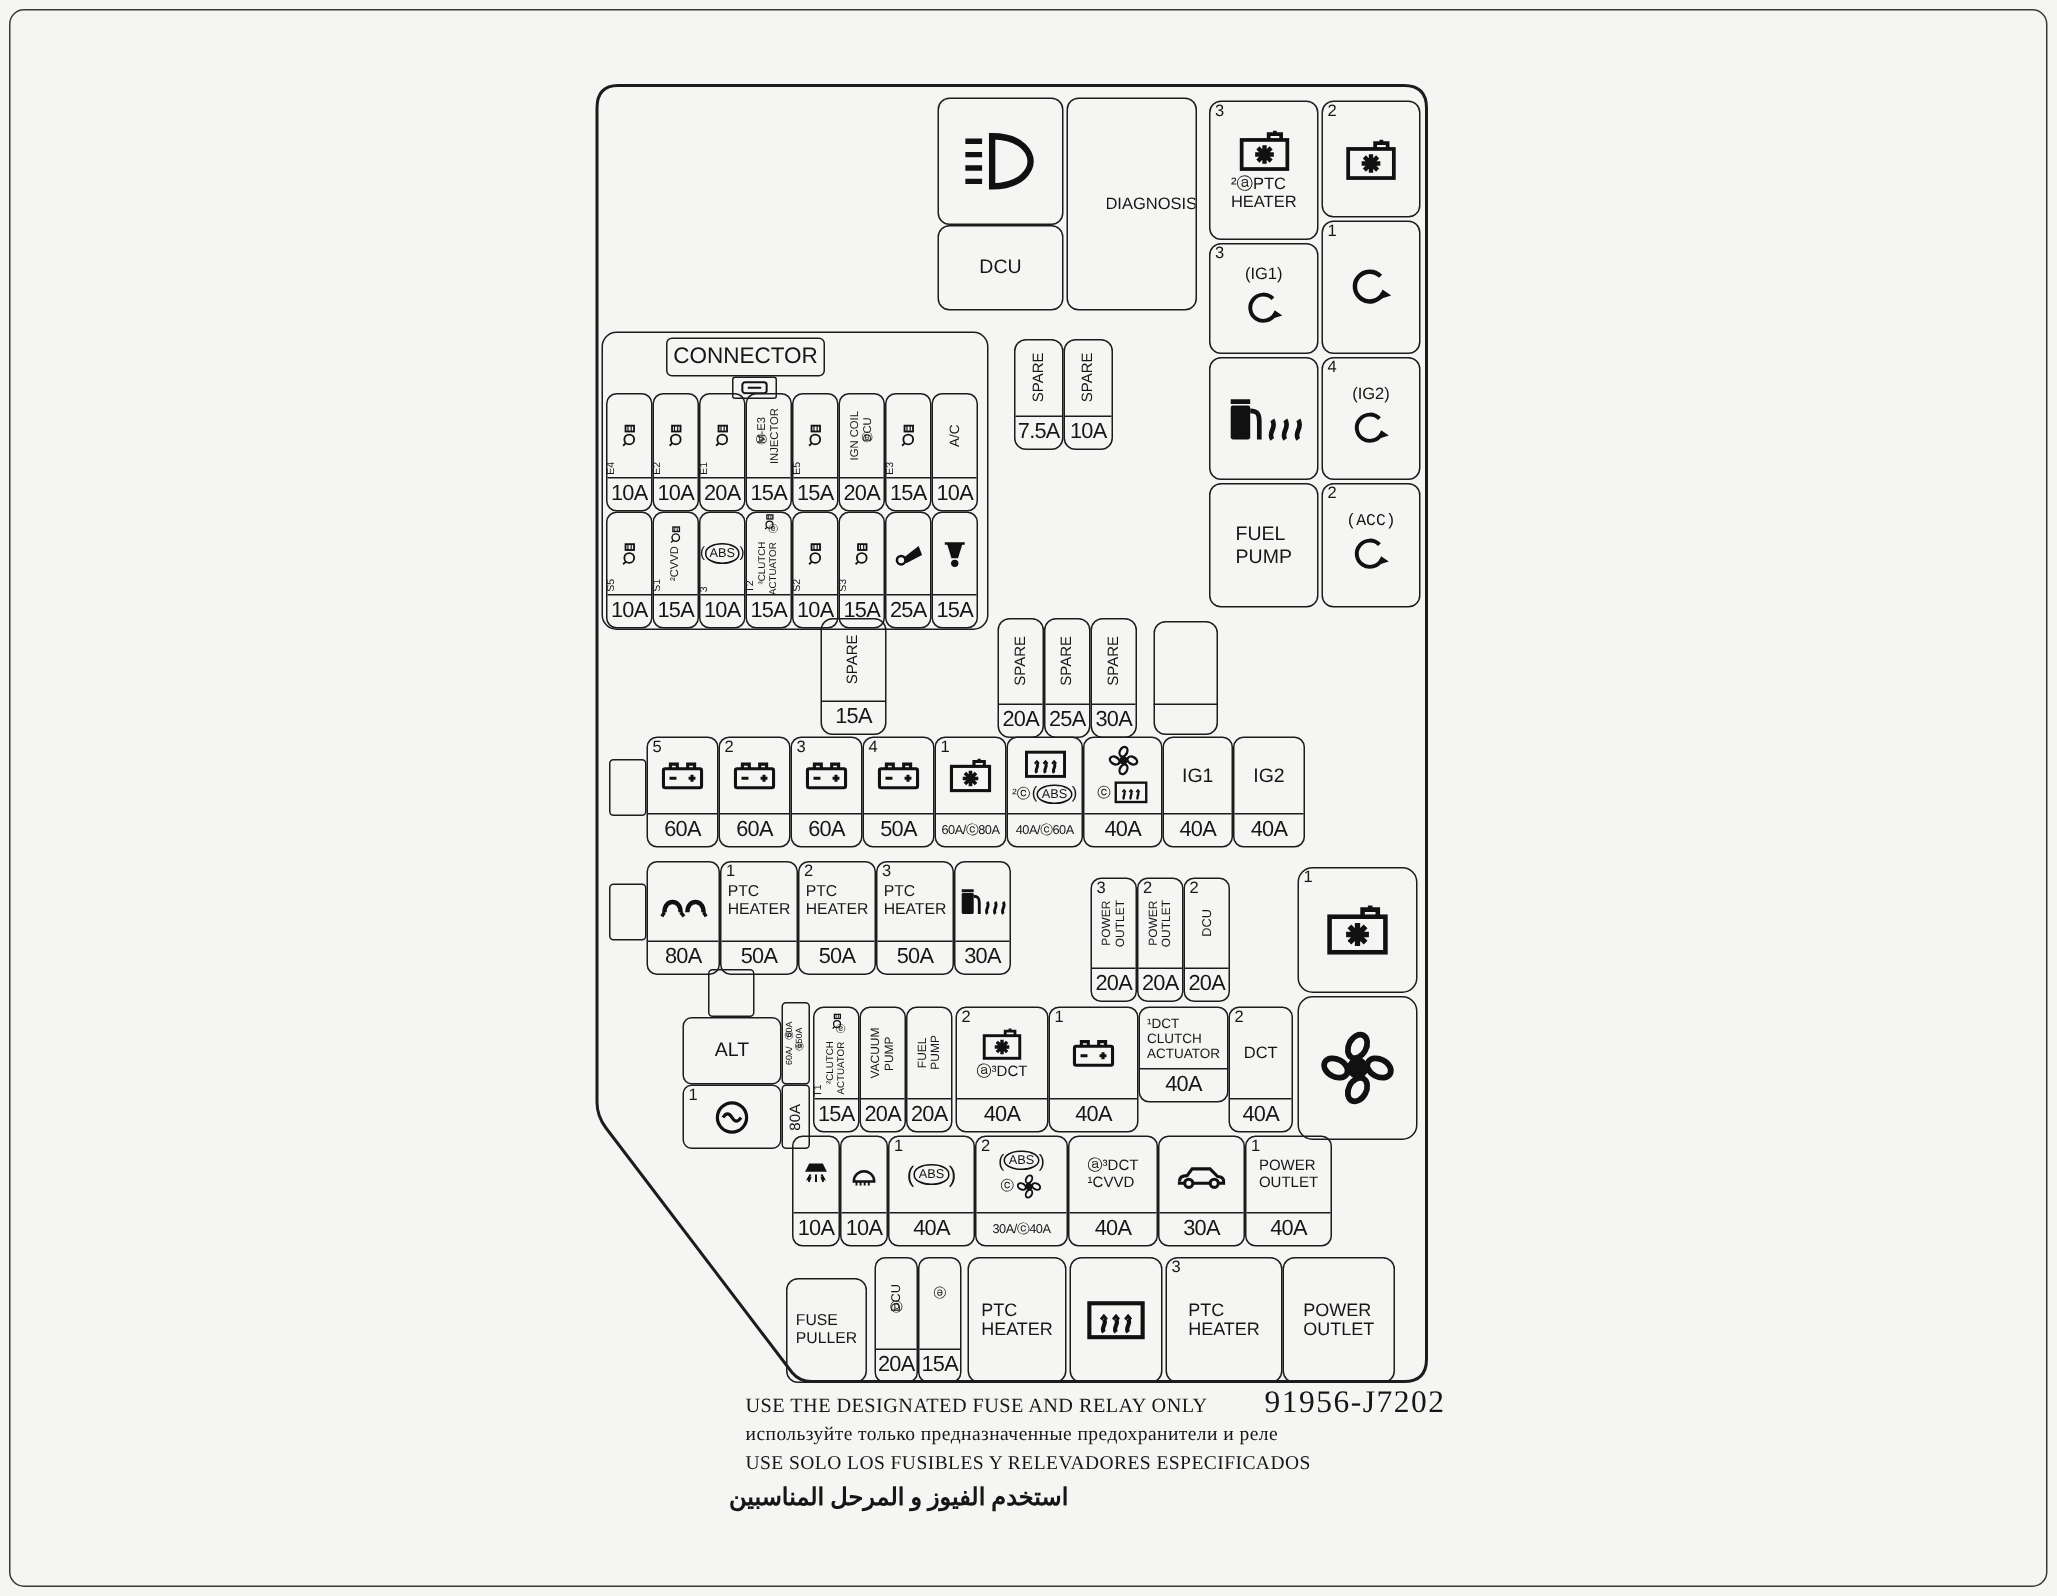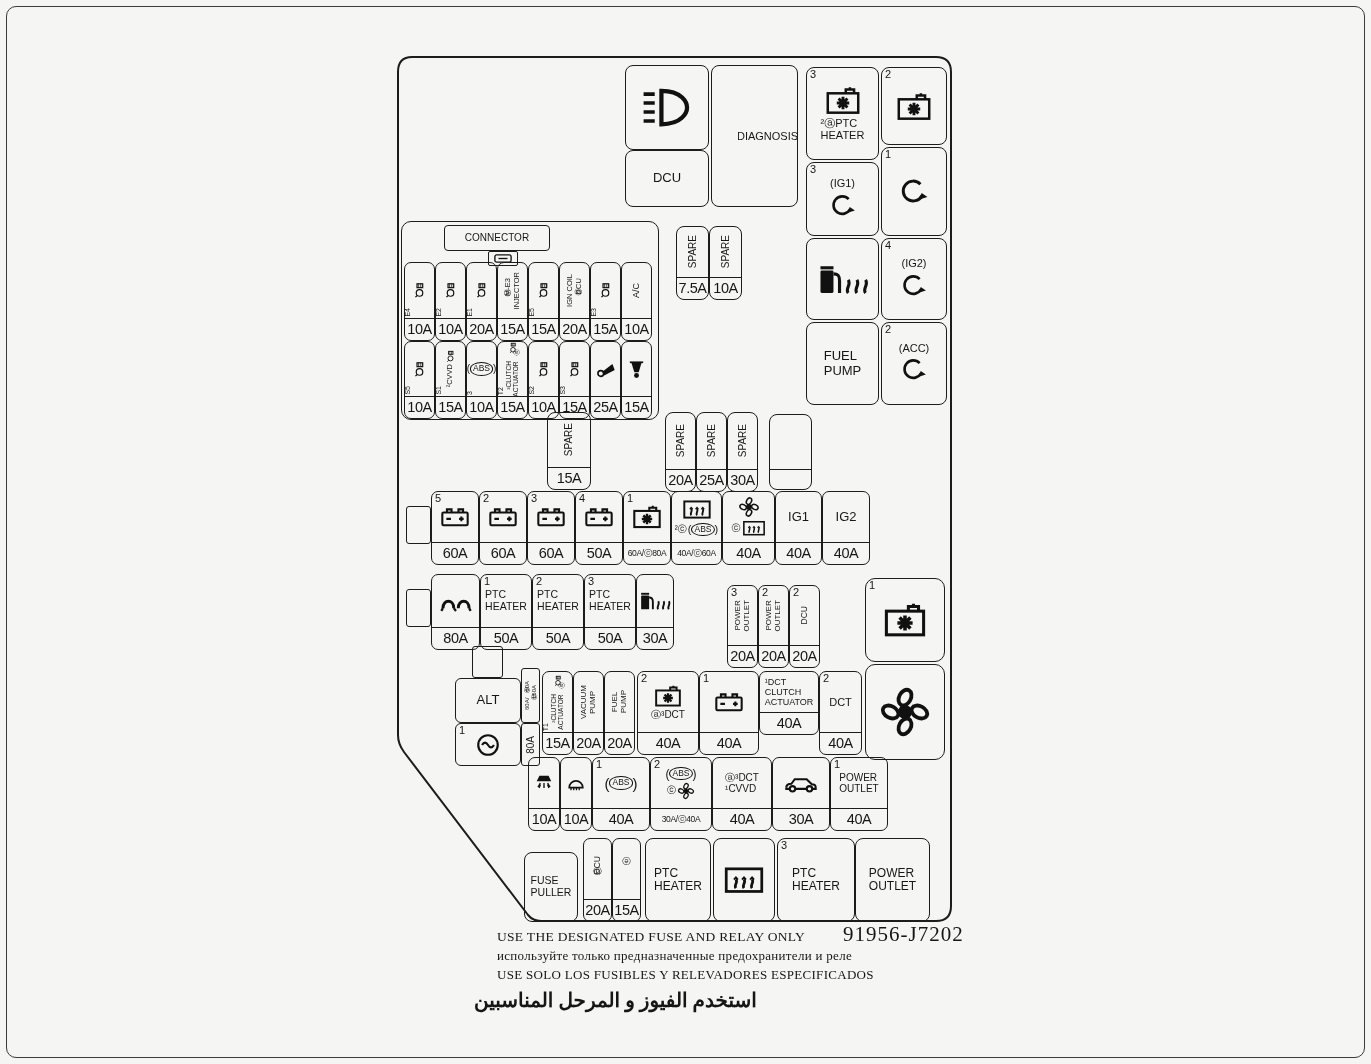--- a/index.html
+++ b/index.html
@@ -145,36 +145,36 @@
         <span class="sup">4</span>
       </div>
       <div class="box" style="left: 806px; top: 322px; width: 73px; height: 83px; border-radius: 8px;">
         <div class="body">
           <span class="tx" style="font-size: 13px;">FUEL
 PUMP</span>
         </div>
       </div>
       <div class="box" style="left: 881px; top: 322px; width: 66px; height: 83px; border-radius: 8px;">
         <div class="body">
-          <span class="tx" style="font-size: 11px;">(ACC)</span>
+          <span class="tx" style="font-size: 11px; font-family: Liberation Mono, monospace;">(ACC)</span>
           <span class="ic">
             <svg viewBox="0 0 24 24" style="width: 30px; height: auto;">
               <path d="M16.5 6.5A7 7 0 1 0 17.6 14.6" fill="none" stroke="#111" stroke-width="2.1"></path>
               <path d="M21.5 15.5l-6.3 2 2.2-4.8z" fill="#111"></path>
             </svg>
           </span>
         </div>
         <span class="sup">2</span>
       </div>
       <div class="box" style="left: 401px; top: 221px; width: 258px; height: 199px; border-radius: 10px;">
         <div class="body"></div>
       </div>
       <div class="box" style="left: 444px; top: 225px; width: 106px; height: 26px; border-radius: 4px;">
         <div class="body">
-          <span class="tx" style="font-size: 10px;">CONNECTOR</span>
+          <span class="tx" style="font-size: 15px;">CONNECTOR</span>
         </div>
       </div>
       <div class="box" style="left: 488px; top: 251px; width: 30px; height: 15px; border-radius: 2px;">
         <div class="body">
           <span class="ic">
             <svg viewBox="0 0 16 8" style="width: 18px; height: auto;">
               <rect x="0.8" y="0.8" width="14.4" height="6.4" rx="1.5" fill="none" stroke="#111" stroke-width="1.2"></rect>
               <path d="M4 4h8" stroke="#111" stroke-width="1.2"></path>
             </svg>
           </span>
@@ -927,14 +927,14 @@
           <span class="tx" style="font-size: 12px;">POWER
 OUTLET</span>
         </div>
       </div>
     </div>
 
   <div class="note" style="left:497px;top:929px;font-size:13.5px;">USE THE DESIGNATED FUSE AND RELAY ONLY</div>
   <div class="note" style="left:843px;top:922px;font-size:21px;letter-spacing:1px;">91956-J7202</div>
   <div class="note" style="left:497px;top:948px;font-size:13px;">используйте только предназначенные предохранители и реле</div>
   <div class="note" style="left:497px;top:967px;font-size:13px;">USE SOLO LOS FUSIBLES Y RELEVADORES ESPECIFICADOS</div>
-  <div class="note" style="left:474px;top:988px;font-size:20px;font-weight:bold;">استخدم الفيوز و المرحل المناسبين</div>
+  <div class="note" style="left:486px;top:988px;font-size:16px;font-weight:bold;">استخدم الفيوز و المرحل المناسبين</div>
 </div>
 
 </body></html>

